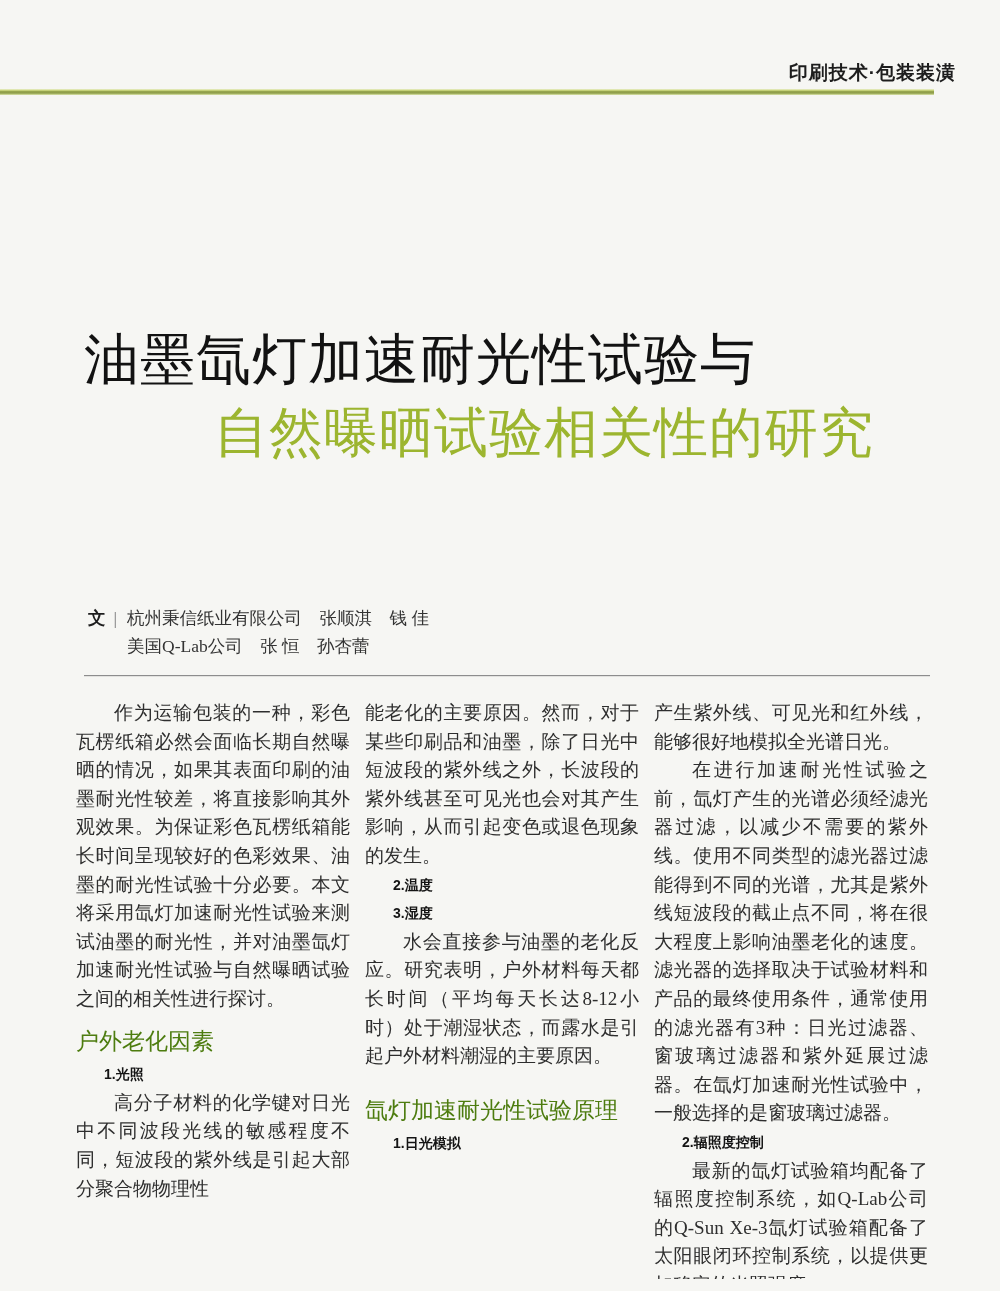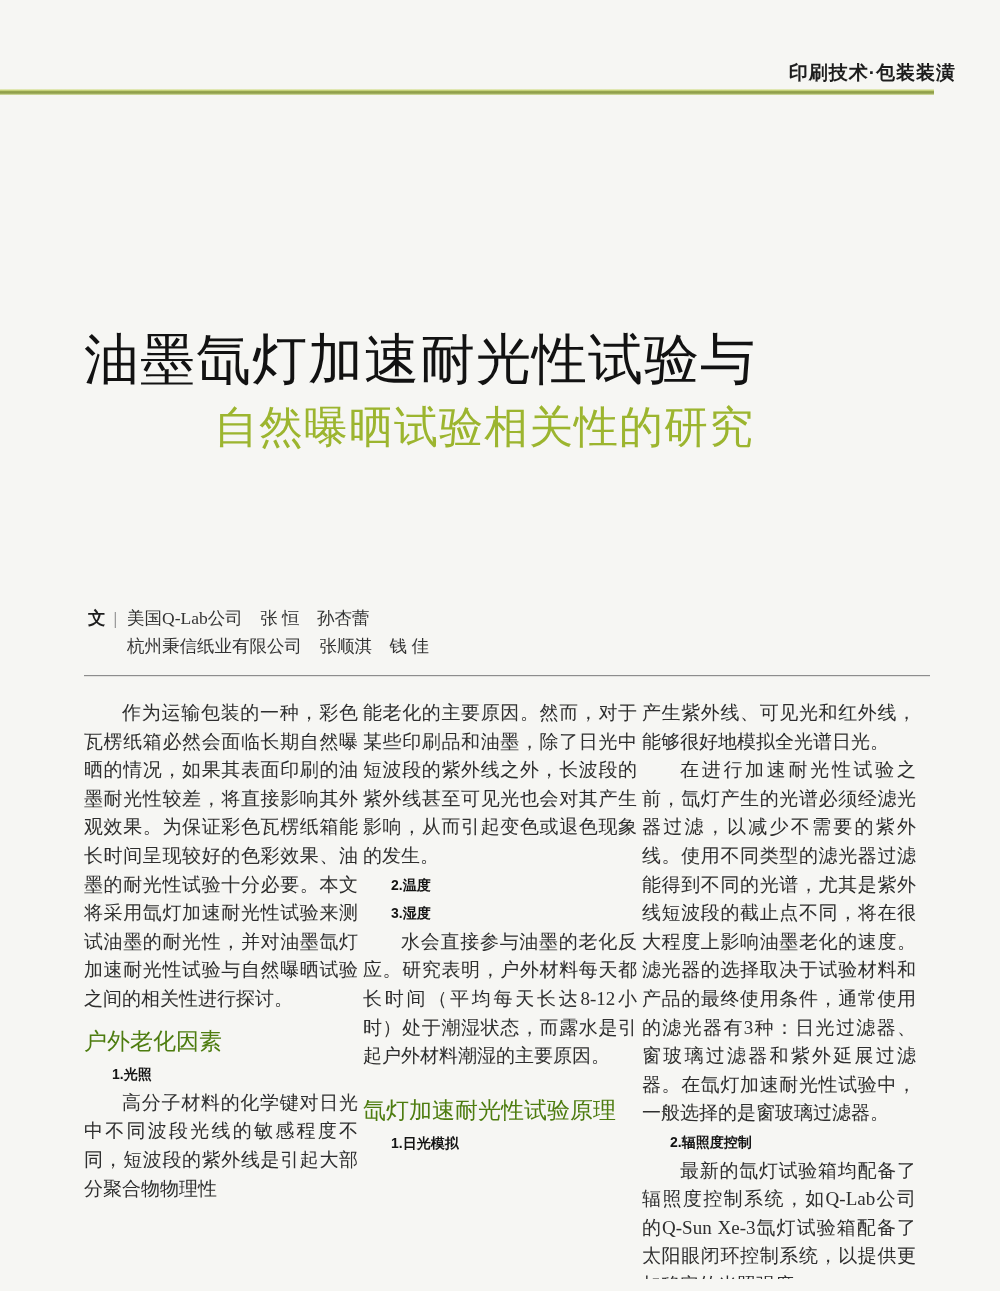--- a/index.html
+++ b/index.html
@@ -42,21 +42,21 @@
   .title .t1 {
     display: block;
     font-size: 55px;
     letter-spacing: 1px;
     color: #121212;
   }
   .title .t2 {
     display: block;
     margin-top: 18px;
     margin-left: 130px;
-    font-size: 44px;
+    font-size: 54px;
     letter-spacing: 1px;
     color: #9cb52f;
   }
   .byline {
     position: absolute;
     left: 88px; top: 604px;
     display: flex;
     align-items: flex-start;
     font-size: 17.5px;
     line-height: 28px;
@@ -73,24 +73,24 @@
   }
   .divider {
     position: absolute;
     left: 84px; top: 675px;
     width: 846px; height: 1px;
     background: #8d8d8d;
     border-bottom: 1px solid #e2e2df;
   }
   .columns {
     position: absolute;
-    left: 84px; top: 699px;
+    left: 76px; top: 699px;
     width: 852px; height: 580px;
     display: flex;
-    gap: 5px;
+    gap: 15px;
     overflow: hidden;
   }
   .col {
     width: 274px;
     overflow: hidden;
   }
   .col .p {
     margin: 0;
     font-size: 19px;
     line-height: 28.6px;
@@ -129,22 +129,22 @@
 
   <h1 class="title">
     <span class="t1">油墨氙灯加速耐光性试验与</span>
     <span class="t2">自然曝晒试验相关性的研究</span>
   </h1>
 
   <div class="byline">
     <span class="by-prefix">文</span>
     <span class="by-sep">|</span>
     <div class="by-lines">
+      <div>杭州秉信纸业有限公司　张顺淇　钱 佳</div>
       <div>美国Q-Lab公司　张 恒　孙杏蕾</div>
-      <div>杭州秉信纸业有限公司　张顺淇　钱 佳</div>
     </div>
   </div>
 
   <div class="divider"></div>
 
   <div class="columns">
     <div class="col">
         <div class="p indent">作为运输包装的一种，彩色瓦楞纸箱必然会面临长期自然曝晒的情况，如果其表面印刷的油墨耐光性较差，将直接影响其外观效果。为保证彩色瓦楞纸箱能长时间呈现较好的色彩效果、油墨的耐光性试验十分必要。本文将采用氙灯加速耐光性试验来测试油墨的耐光性，并对油墨氙灯加速耐光性试验与自然曝晒试验之间的相关性进行探讨。</div>
         <div class="h2">户外老化因素</div>
         <div class="h3">1.光照</div>

